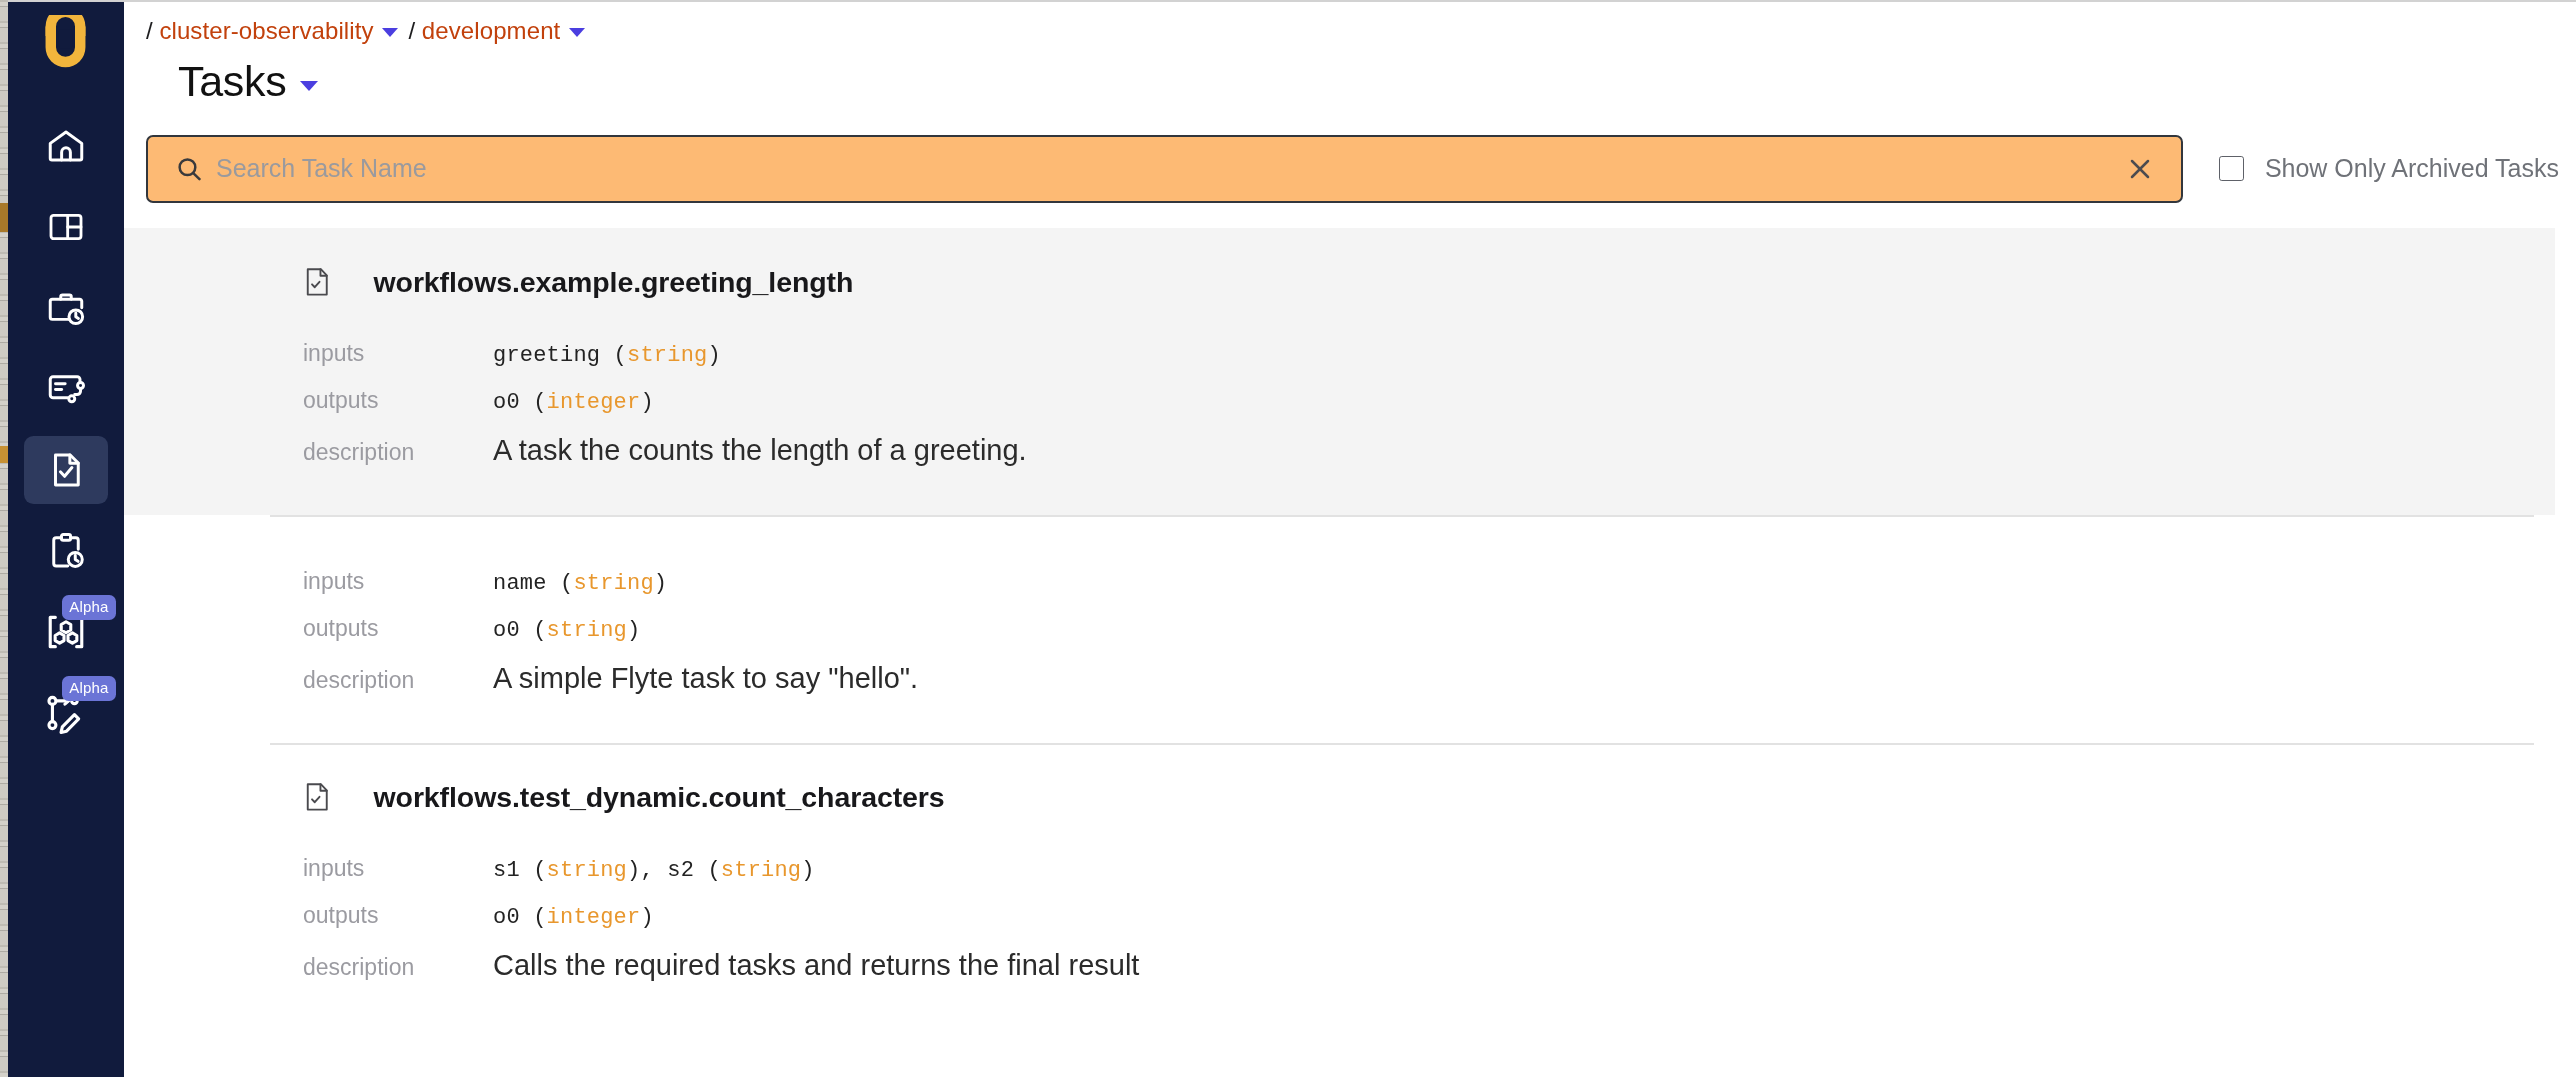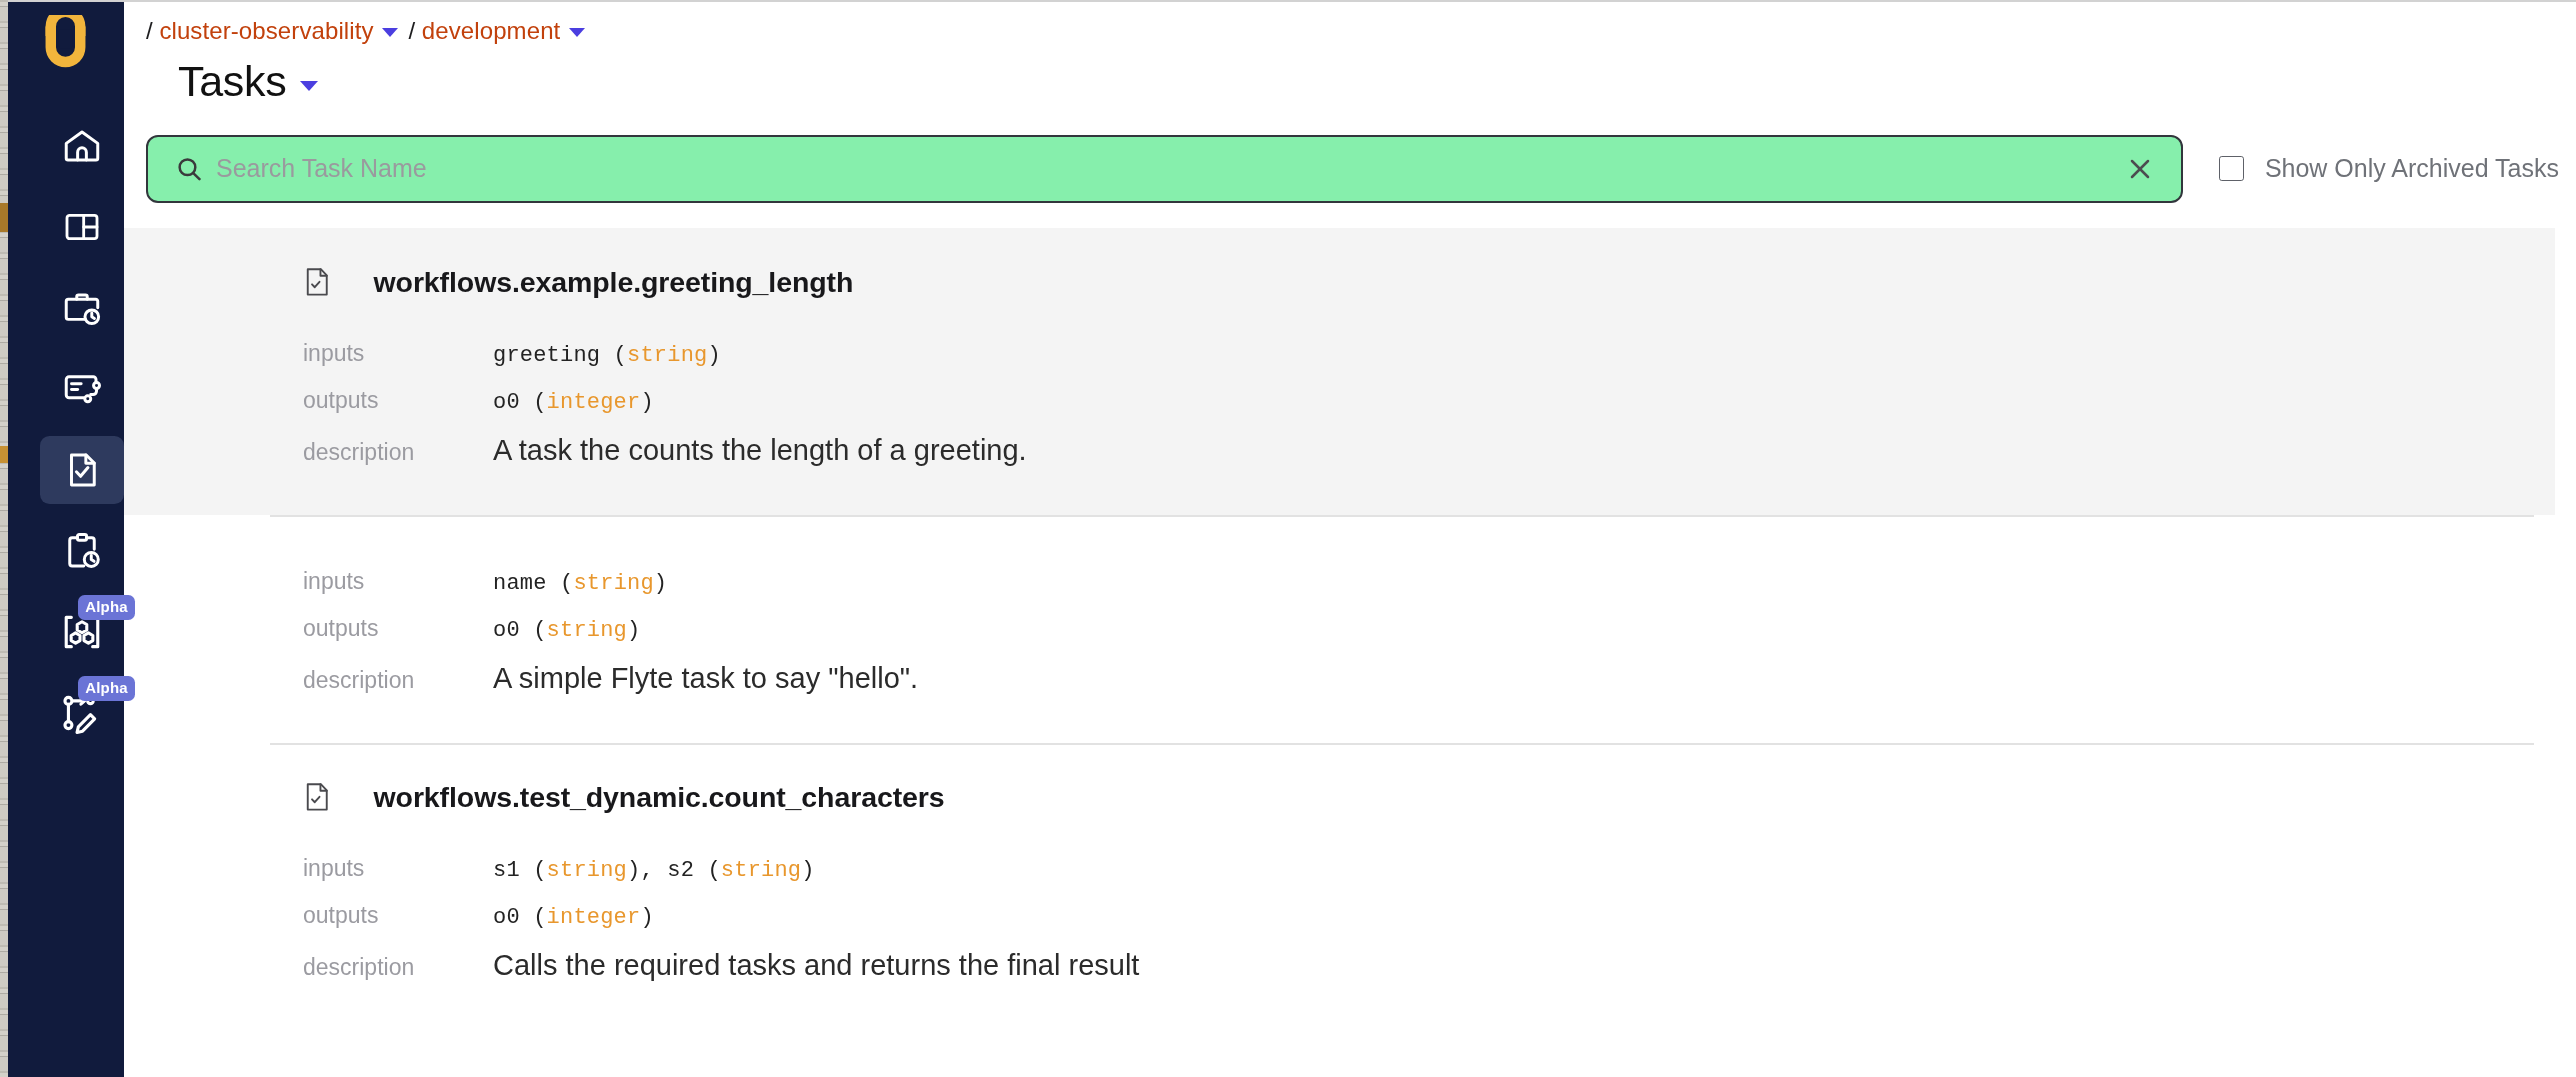--- a/index.html
+++ b/index.html
@@ -55,23 +55,22 @@
     z-index: 4;
   }
   .logo {
     position: absolute;
     left: 29.4px; top: 13.3px;
     width: 57px; height: 57px;
     display: flex; align-items: center; justify-content: center;
   }
   .rail-items {
     position: absolute;
-    left: 16px; top: 104px;
+    left: 0; top: 104px;
     width: 136px;
-    font-weight: bold;
   }
   .rail-item {
     position: relative;
     width: 116px;
     height: 81px;
     display: flex;
     align-items: center;
     justify-content: center;
   }
   .rail-btn {
@@ -157,22 +156,22 @@
     width: 2413px;
     height: 68px;
     display: flex;
     align-items: center;
   }
   .search-box {
     position: relative;
     width: 2094px;
     height: 68px;
     border: 2.8px solid #32363c;
-    border-radius: 12px;
-    background: #86efac;
+    border-radius: 7px;
+    background: #fdba74;
     display: flex;
     align-items: center;
   }
   .search-icon {
     position: absolute;
     left: 26.6px; top: 50%;
     transform: translateY(-50%);
     width: 28.5px; height: 28.5px;
   }
   .search-input {

